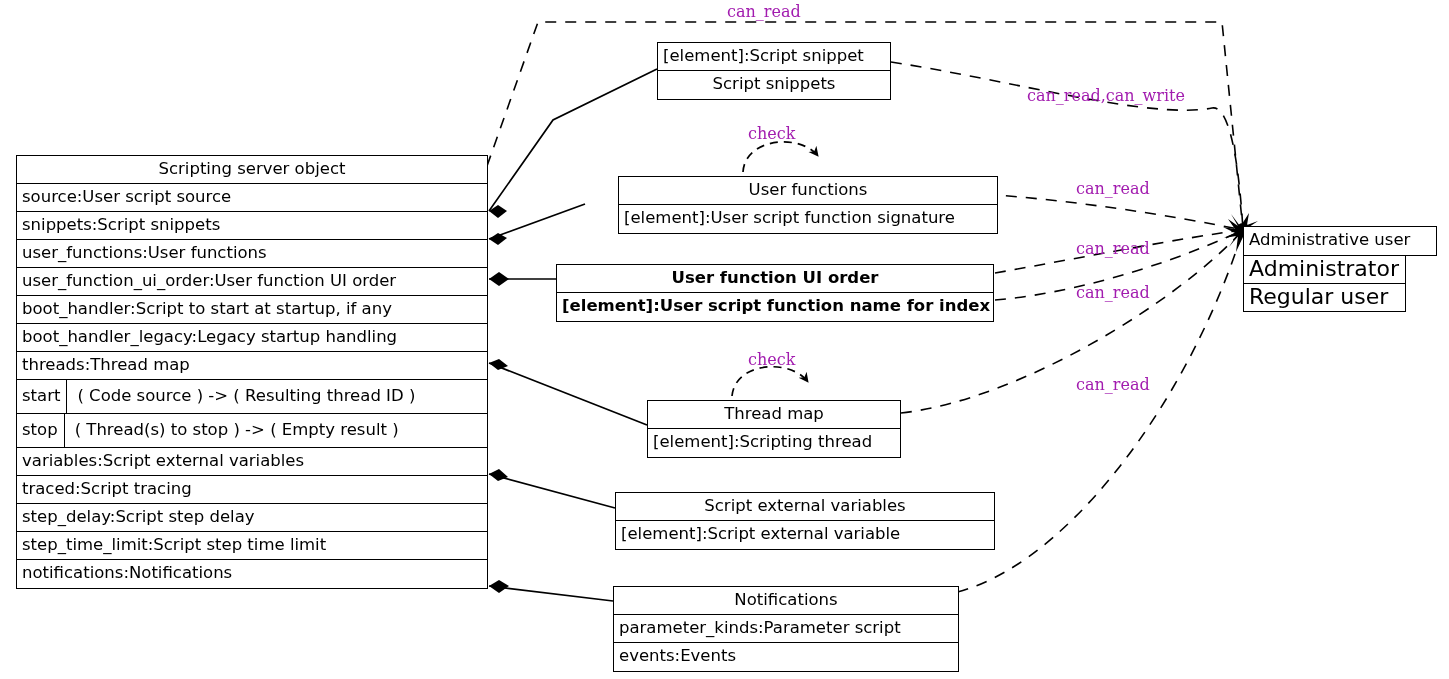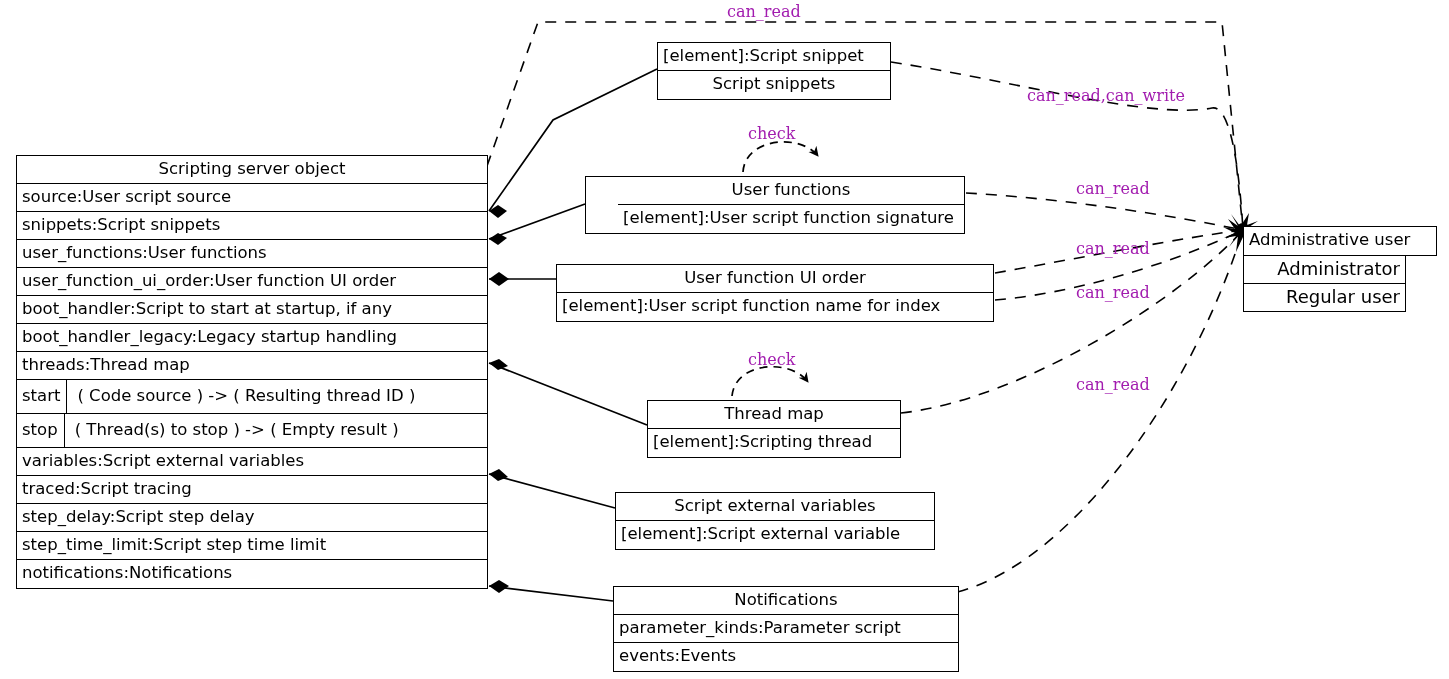--- a/index.html
+++ b/index.html
@@ -69,24 +69,23 @@
     white-space: nowrap;
   }
   
   .narrow-row {
     box-sizing: border-box;
     border: 1.6px solid #000000;
     border-top: none;
     background: #fff;
     height: 28px;
     line-height: 25px;
-    font-size: 18px;
+    font-size: 22px;
     padding: 0 5px;
     white-space: nowrap;
-    text-align: right;
   }
   .edge-label {
     position: absolute;
     font-family: "DejaVu Serif", "Liberation Serif", serif;
     font-size: 16px;
     color: #a21caf;
     white-space: nowrap;
     z-index: 6;
     background: transparent;
   }
@@ -216,36 +215,36 @@
     <div class="uml-row uml-attr">step_delay:Script step delay</div>
     <div class="uml-row uml-attr">step_time_limit:Script step time limit</div>
     <div class="uml-row uml-attr">notifications:Notifications</div>
   </div>
 
   <div class="uml-box" style="left:657px; top:42px; width:234px;">
     <div class="uml-row uml-attr">[element]:Script snippet</div>
     <div class="uml-row uml-title">Script snippets</div>
   </div>
 
-  <div class="uml-box" style="left:585px; top:176px; width:380px;padding-left:32px;">
+  <div class="uml-box" style="left:618px; top:176px; width:380px;">
     <div class="uml-row uml-title">User functions</div>
     <div class="uml-row uml-attr">[element]:User script function signature</div>
   </div>
 
-  <div class="uml-box" style="left:556px; top:264px; width:438px;">
+  <div class="uml-box" style="left:556px; top:264px; width:438px;font-weight:bold;">
     <div class="uml-row uml-title">User function UI order</div>
     <div class="uml-row uml-attr">[element]:User script function name for index</div>
   </div>
 
   <div class="uml-box" style="left:647px; top:400px; width:254px;">
     <div class="uml-row uml-title">Thread map</div>
     <div class="uml-row uml-attr">[element]:Scripting thread</div>
   </div>
 
-  <div class="uml-box" style="left:615px; top:492px; width:320px;">
+  <div class="uml-box" style="left:615px; top:492px; width:380px;">
     <div class="uml-row uml-title">Script external variables</div>
     <div class="uml-row uml-attr">[element]:Script external variable</div>
   </div>
 
   <div class="uml-box" style="left:613px; top:586px; width:346px;">
     <div class="uml-row uml-title">Notifications</div>
     <div class="uml-row uml-attr">parameter_kinds:Parameter script</div>
     <div class="uml-row uml-attr">events:Events</div>
   </div>
 

